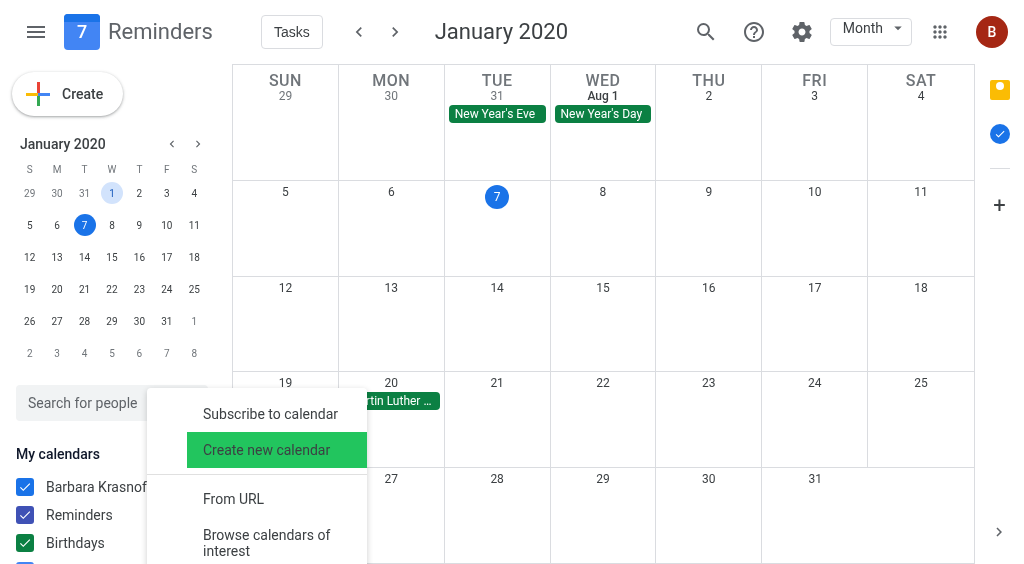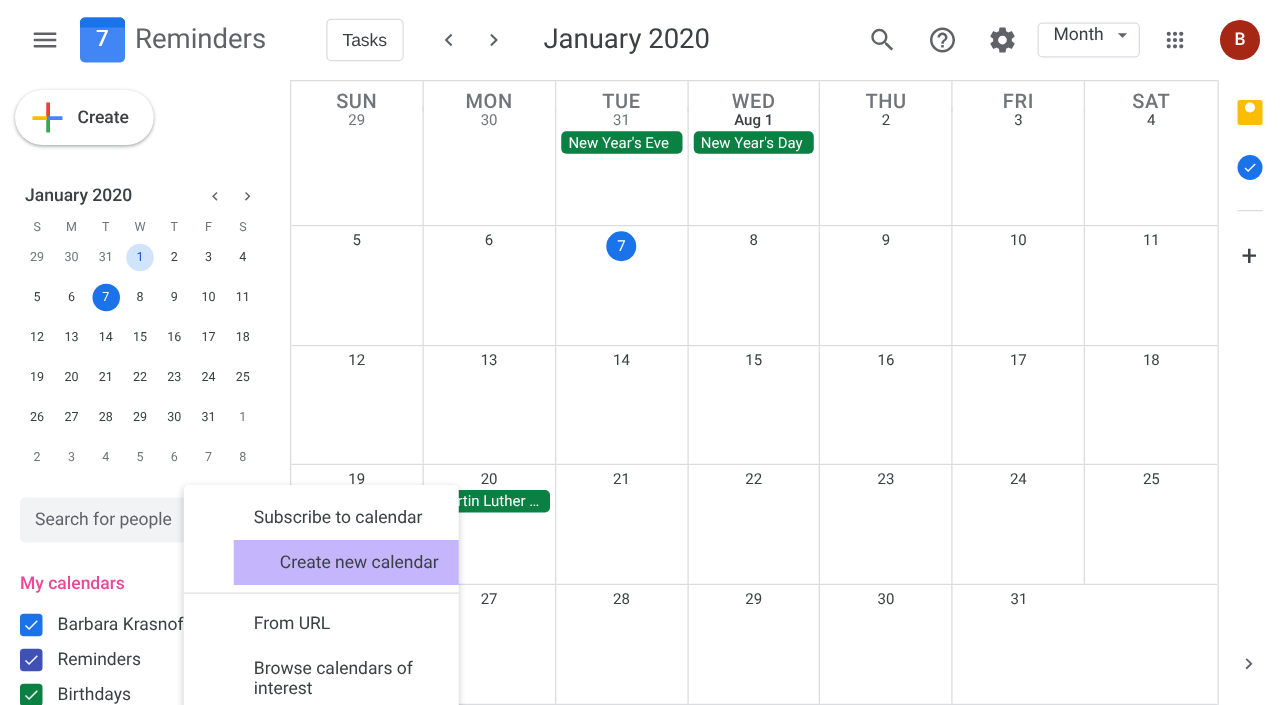--- a/index.html
+++ b/index.html
@@ -19,21 +19,21 @@
   .header-right { display: flex; align-items: center; gap: 8px; }
   .icon-btn { width: 40px; height: 40px; display: flex; align-items: center; justify-content: center; border-radius: 50%; cursor: pointer; color: #5f6368; }
   .icon-btn svg { width: 24px; height: 24px; fill: #5f6368; }
   .view-select { border: 1px solid #dadce0; border-radius: 4px; padding: 0 4px 8px 12px; display: flex; align-items: center; gap: 6px; cursor: pointer; font-size: 14px; }
   .view-select svg { width: 18px; height: 18px; fill: #5f6368; }
   .apps-btn svg { width: 20px; height: 20px; }
   .avatar { width: 32px; height: 32px; border-radius: 50%; background: #a52714; color: #fff; display: flex; align-items: center; justify-content: center; font-size: 14px; font-weight: 500; margin-left: 8px; }
 
   .main { display: flex; height: 500px; }
   .sidebar { width: 232px; padding: 8px 16px 0 8px; flex-shrink: 0; }
-  .create-btn { display: inline-flex; align-items: center; gap: 12px; box-shadow: 0 1px 2px rgba(60,64,67,.3), 0 1px 3px 1px rgba(60,64,67,.15); border-radius: 24px; padding: 10px 20px 10px 14px; background: #fff; cursor: pointer; margin-bottom: 31px; margin-left: 4px; }
+  .create-btn { display: inline-flex; align-items: center; gap: 12px; box-shadow: 0 1px 2px rgba(60,64,67,.3), 0 1px 3px 1px rgba(60,64,67,.15); border-radius: 24px; padding: 10px 20px 10px 14px; background: #fff; cursor: pointer; margin-bottom: 18px; margin-left: 4px; }
   .create-plus { width: 24px; height: 24px; position: relative; }
   .create-plus::before, .create-plus::after { content: ''; position: absolute; background: #4285f4; }
   .create-plus::before { width: 3px; height: 24px; left: 10.5px; top: 0; background: linear-gradient(to bottom, #ea4335 50%, #34a853 50%); }
   .create-plus::after { width: 24px; height: 3px; top: 10.5px; left: 0; background: linear-gradient(to right, #fbbc05 50%, #4285f4 50%); }
   .create-text { font-size: 14px; color: #3c4043; font-weight: 500; }
 
   .mini-cal { padding: 0 8px 8px; }
   .mini-header { display: flex; align-items: center; justify-content: space-between; margin-bottom: 8px; }
   .mini-title { font-size: 14px; color: #3c4043; font-weight: 500; padding-left: 4px; }
   .mini-nav { display: flex; gap: 6px; }
@@ -44,21 +44,21 @@
   .mini-day { font-size: 10px; color: #3c4043; padding: 5px 0; cursor: pointer; position: relative; }
   .mini-day.outside { color: #70757a; }
   .mini-day .circle { width: 22px; height: 22px; margin: 0 auto; display: flex; align-items: center; justify-content: center; border-radius: 50%; }
   .mini-day.selected .circle { background: #1a73e8; color: #fff; }
   .mini-day.today-bg .circle { background: #d2e3fc; color: #185abc; }
 
   .search-people { background: #f1f3f4; border-radius: 4px; padding: 10px 12px; color: #5f6368; font-size: 14px; margin: 8px 8px 18px 8px; cursor: text; }
 
   .cal-section { padding: 0 8px; }
   .cal-section-header { display: flex; align-items: center; justify-content: space-between; padding: 6px 0; cursor: pointer; }
-  .cal-section-title { font-size: 14px; color: #ec4899; font-weight: 500; }
+  .cal-section-title { font-size: 14px; color: #0f172a; font-weight: 500; }
   .cal-section-header svg { width: 18px; height: 18px; fill: #5f6368; }
   .cal-list { padding: 4px 0; }
   .cal-item { display: flex; align-items: center; gap: 12px; padding: 5px 0; cursor: pointer; }
   .checkbox { width: 18px; height: 18px; border-radius: 3px; display: flex; align-items: center; justify-content: center; flex-shrink: 0; }
   .checkbox svg { width: 14px; height: 14px; fill: #fff; }
   .cal-label { font-size: 14px; color: #3c4043; white-space: nowrap; overflow: hidden; text-overflow: ellipsis; }
 
   .grid-area { flex: 1; display: flex; flex-direction: column; border-left: 1px solid #dadce0; border-top: 1px solid #dadce0; }
   .grid-header { display: grid; grid-template-columns: repeat(7, 1fr); height: 20px; border-bottom: 0; }
   .grid-header-cell { font-size: 16px; color: #70757a; text-align: center; padding-top: 6px; font-weight: 500; letter-spacing: 0.5px; border-right: 1px solid #dadce0; }
@@ -78,21 +78,21 @@
   .keep-icon { background: #fbbc04; border-radius: 2px; position: relative; }
   .keep-icon::after { content: ''; position: absolute; width: 8px; height: 8px; background: #fff; border-radius: 50%; top: 2px; left: 6px; }
   .tasks-icon { background: #1a73e8; border-radius: 50%; display: flex; align-items: center; justify-content: center; }
   .tasks-icon svg { width: 12px; height: 12px; fill: #fff; }
   .rail-plus { font-size: 22px; color: #3c4043; cursor: pointer; }
   .rail-chevron { position: absolute; bottom: 20px; right: 16px; cursor: pointer; }
   .rail-chevron svg { width: 18px; height: 18px; fill: #5f6368; }
 
   .context-menu { position: absolute; left: 147px; top: 388px; width: 220px; background: #fff; box-shadow: 0 2px 6px rgba(0,0,0,.2); border-radius: 4px; padding: 8px 0; z-index: 100; }
   .menu-item { padding: 10px 16px; font-size: 14px; color: #3c4043; cursor: pointer; margin-left: 40px; }
-  .menu-item.hover { background: #c4b5fd; text-align: right; }
+  .menu-item.hover { background: #22c55e; }
   .menu-divider { height: 1px; background: #e0e0e0; margin: 6px 0; }
 </style>
 </head>
 <body>
 
 <div class="header">
   <div class="menu-btn">
     <svg viewBox="0 0 24 24">
         <path d="M3 18h18v-2H3v2zm0-5h18v-2H3v2zm0-7v2h18V6H3z"></path>
       </svg>

